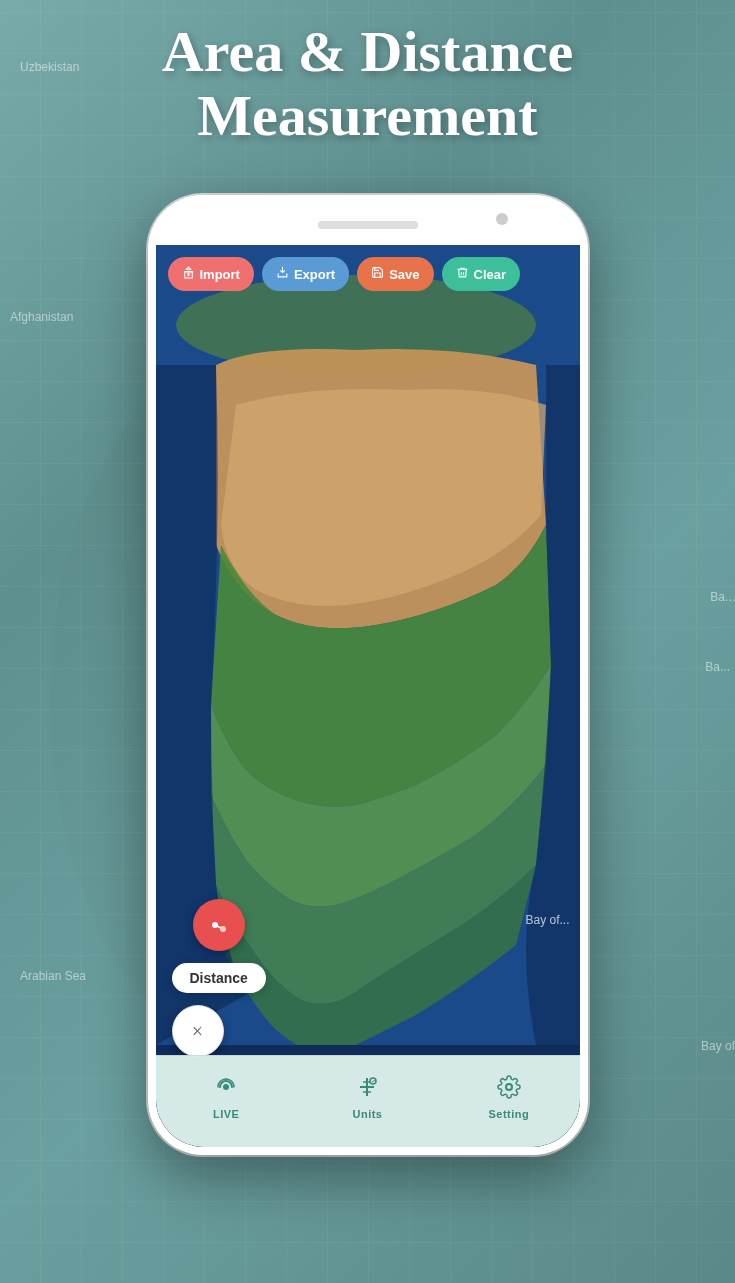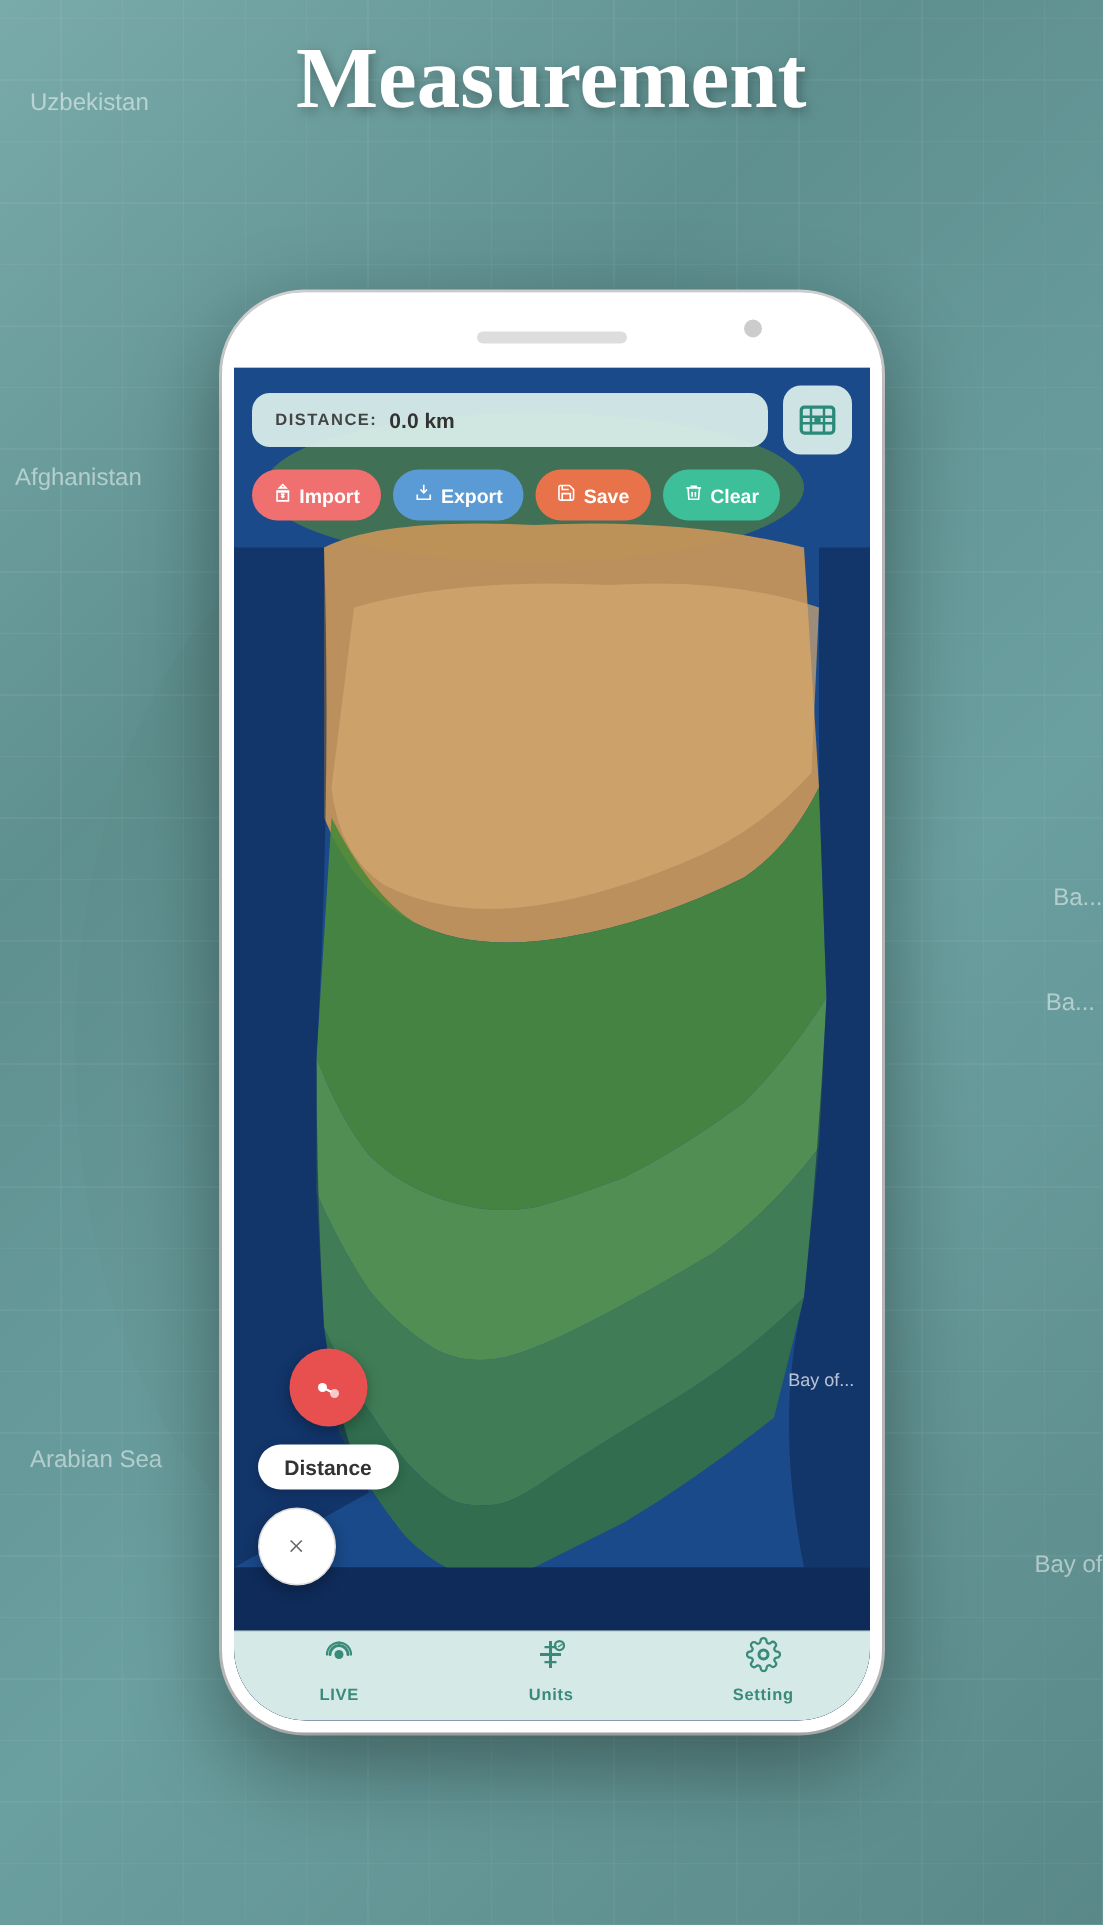--- a/index.html
+++ b/index.html
@@ -263,21 +263,21 @@
       color: #333;
       box-shadow: 0 2px 8px rgba(0,0,0,0.2);
     }
 
     
     .bottom-nav {
       position: absolute;
       bottom: 0;
       left: 0;
       right: 0;
-      height: 60px;
+      height: 92px;
       background: rgba(220, 240, 235, 0.97);
       border-top: 1px solid rgba(0,0,0,0.08);
       display: flex;
       align-items: center;
       justify-content: space-around;
       z-index: 60;
       padding-bottom: 8px;
     }
 
     .nav-item {
@@ -299,21 +299,21 @@
       font-weight: 600;
       color: #3a8a7a;
       font-family: Arial, sans-serif;
       letter-spacing: 0.5px;
     }
 
     
     .side-label {
       position: absolute;
       color: rgba(255,255,255,0.5);
-      font-size: 16px;
+      font-size: 12px;
       font-family: Arial, sans-serif;
       z-index: 5;
     }
 
     
     .phone-map-visual {
       position: absolute;
       inset: 0;
       z-index: 2;
     }
@@ -332,20 +332,21 @@
   <span class="bg-map-text side-label" style="bottom: 230px; right: 0px;">Bay of</span>
 
   <div style="position:absolute;top:200px;left:0;right:0;bottom:0;opacity:0.15;">
     <svg viewBox="0 0 735 1000" width="735" height="1000">
       <ellipse cx="250" cy="500" rx="200" ry="350" fill="#4a7a6a" opacity="0.4"></ellipse>
     </svg>
   </div>
 </div>
 
 <div class="page-title">
+  <h1>Area &amp; Distance</h1>
   <h1>Measurement</h1>
 </div>
 
 <div class="phone-frame">
 
   <div class="phone-top-bar">
     <div class="phone-notch"></div>
     <div class="phone-camera"></div>
   </div>
 
@@ -377,34 +378,20 @@
           <path d="M 0 120 L 60 120 Q 65 280 55 460 Q 55 550 60 640 Q 70 710 90 750 L 0 800 Z" fill="#0d2855" opacity="0.6"></path>
           <path d="M 390 120 L 424 120 L 424 800 L 380 800 Q 360 700 380 620 Q 390 520 395 420 L 390 280 Z" fill="#0d2855" opacity="0.6"></path>
         </svg>
       </div>
 
       <div style="position:absolute;right:10px;bottom:220px;color:rgba(255,255,255,0.7);font-size:12px;font-family:Arial;z-index:10;margin-left:13px;">Bay of...</div>
     </div>
 
     <div class="phone-ui">
 
-      <div class="distance-bar">
-        <div class="distance-display">
-          <span class="distance-label">DISTANCE:</span>
-          <span class="distance-value">0.0  km</span>
-        </div>
-        <div class="map-icon-btn">
-          <svg width="26" height="26" viewBox="0 0 24 24" fill="none">
-            <rect x="2" y="4" width="20" height="16" rx="2" stroke="#2a8a7a" stroke-width="2" fill="none"></rect>
-            <path d="M8 4 L8 20M16 4 L16 20" stroke="#2a8a7a" stroke-width="1.5"></path>
-            <path d="M2 10 L22 10M2 14 L22 14" stroke="#2a8a7a" stroke-width="1.5"></path>
-            <circle cx="12" cy="12" r="2" fill="#2a8a7a"></circle>
-          </svg>
-        </div>
-      </div>
 
       <div class="action-buttons">
         <button class="btn btn-import">
           <span class="btn-icon">
             <svg width="13" height="13" viewBox="0 0 24 24" fill="white">
                 <path d="M12 2l4 4H8l4-4zM5 10h14v12H5V10zm7 3v5m-2-2l2 2 2-2" stroke="white" stroke-width="2" fill="none"></path>
                 <path d="M12 15l-2-2m2 2l2-2" stroke="white" stroke-width="2" fill="none"></path>
                 <rect x="5" y="10" width="14" height="2" fill="white"></rect>
               </svg>
           </span>

